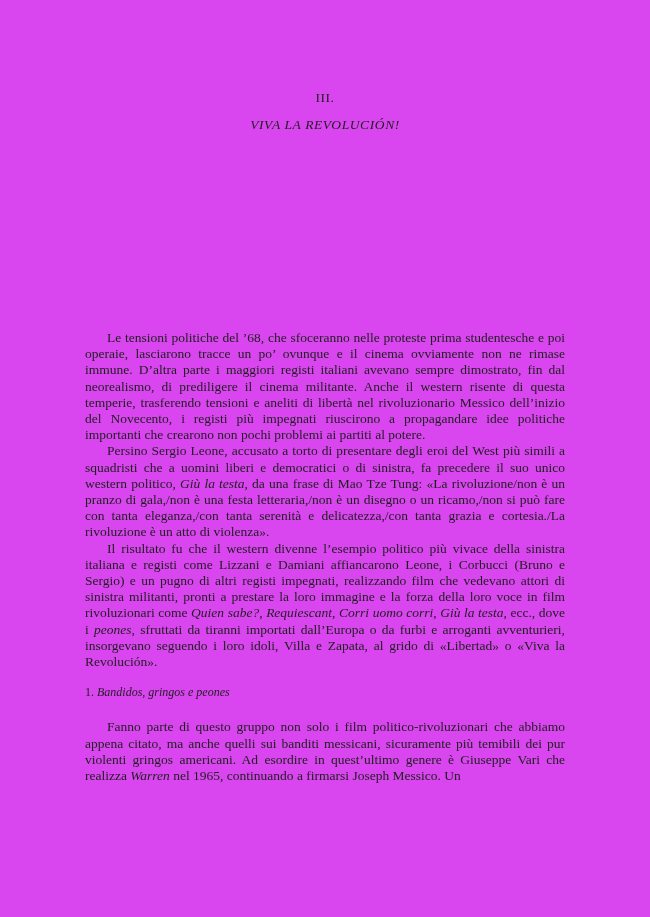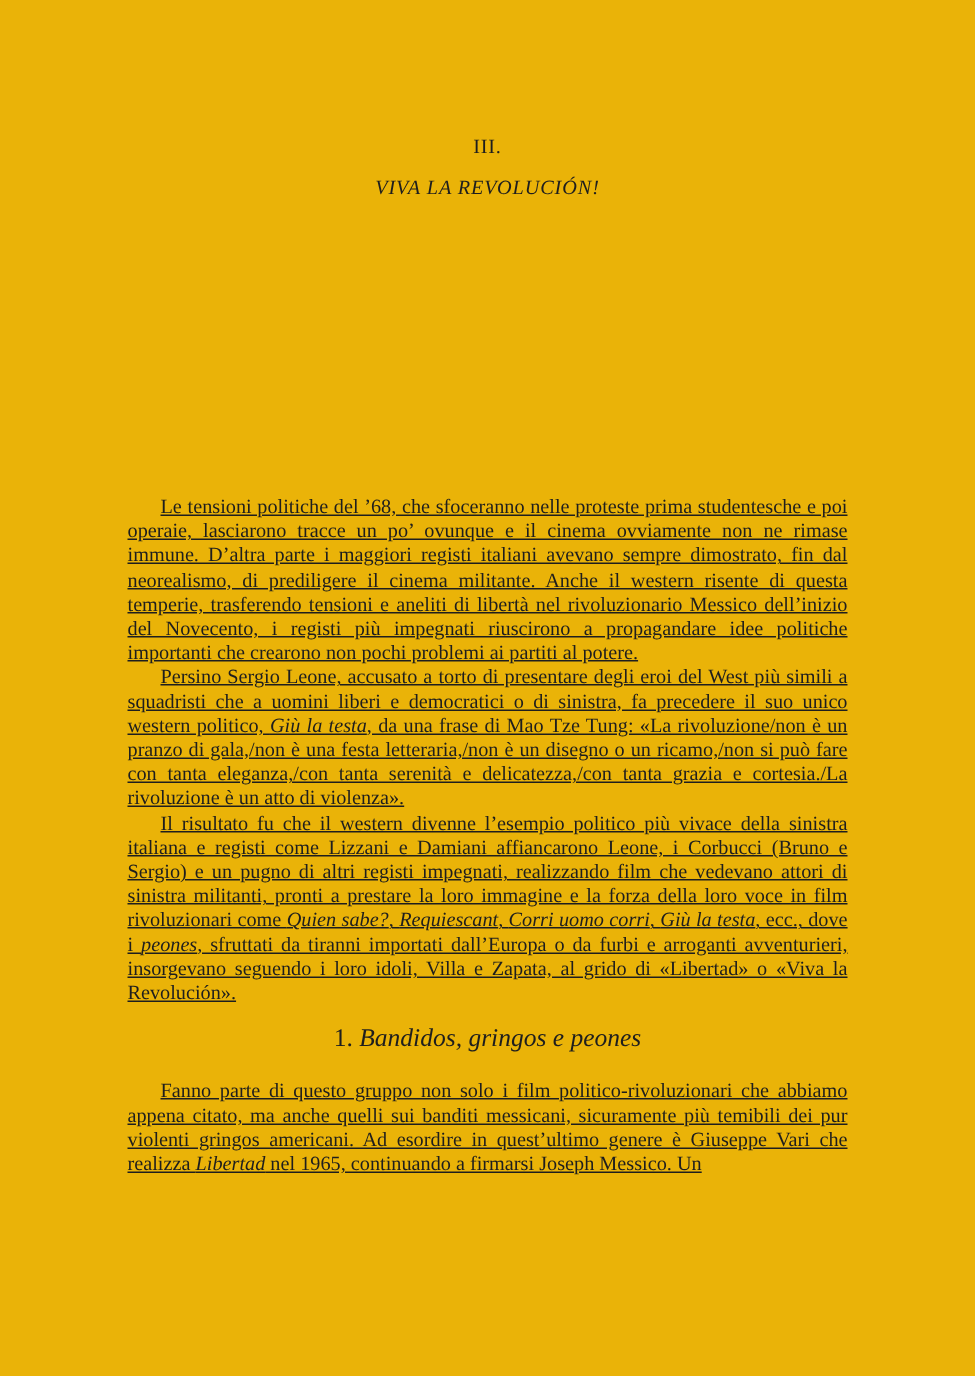--- a/index.html
+++ b/index.html
@@ -4,21 +4,21 @@
 <style>
   html, body {
     margin: 0;
     padding: 0;
     background: #ffffff;
   }
   .book-page {
     position: relative;
     width: 650px;
     height: 917px;
-    background: #eab308;
+    background: #d946ef;
     color: #1e1e1e;
     font-family: "Liberation Serif", "DejaVu Serif", serif;
     overflow: hidden;
     box-sizing: border-box;
   }
   .chapter-head {
     padding-top: 90px;
     text-align: center;
   }
   .chapter-number {
@@ -40,41 +40,40 @@
     width: 480px;
     font-size: 13.5px;
     line-height: 16.2px;
     text-align: justify;
     hyphens: auto;
     -webkit-hyphens: auto;
   }
   .body-text p.para {
     margin: 0;
     text-indent: 22px;
-    text-decoration: underline;
   }
   .body-text .section-heading {
     margin: 14px 0 19px 0;
     text-indent: 0;
-    font-size: 17px;
+    font-size: 12px;
     font-weight: normal;
-    text-align: center;
+    text-align: left;
   }
   .italic {
     font-style: italic;
   }
 </style>
 </head>
 <body>
 
 <div class="book-page">
   <div class="chapter-head">
     <div class="chapter-number">III.</div>
     <div class="chapter-title">VIVA LA REVOLUCIÓN!</div>
   </div>
   <div class="body-text">
       <p class="para"><span>Le tensioni politiche del ’68, che sfoceranno nelle proteste prima studentesche e poi operaie, lasciarono tracce un po’ ovunque e il cinema ovviamente non ne rimase immune. D’altra parte i maggiori registi italiani avevano sempre dimostrato, fin dal neorealismo, di prediligere il cinema militante. Anche il western risente di questa temperie, trasferendo tensioni e aneliti di libertà nel rivoluzionario Messico dell’inizio del Novecento, i registi più impegnati riuscirono a propagandare idee politiche importanti che crearono non pochi problemi ai partiti al potere.</span></p>
       <p class="para"><span>Persino Sergio Leone, accusato a torto di presentare degli eroi del West più simili a squadristi che a uomini liberi e democratici o di sinistra, fa precedere il suo unico western politico, </span><span class="italic">Giù la testa</span><span>, da una frase di Mao Tze Tung: «La rivoluzione/non è un pranzo di gala,/non è una festa letteraria,/non è un disegno o un ricamo,/non si può fare con tanta eleganza,/con tanta serenità e delicatezza,/con tanta grazia e cortesia./La rivoluzione è un atto di violenza».</span></p>
       <p class="para"><span>Il risultato fu che il western divenne l’esempio politico più vivace della sinistra italiana e registi come Lizzani e Damiani affiancarono Leone, i Corbucci (Bruno e Sergio) e un pugno di altri registi impegnati, realizzando film che vedevano attori di sinistra militanti, pronti a prestare la loro immagine e la forza della loro voce in film rivoluzionari come </span><span class="italic">Quien sabe?</span><span>, </span><span class="italic">Requiescant</span><span>, </span><span class="italic">Corri uomo corri</span><span>, </span><span class="italic">Giù la testa</span><span>, ecc., dove i </span><span class="italic">peones</span><span>, sfruttati da tiranni importati dall’Europa o da furbi e arroganti avventurieri, insorgevano seguendo i loro idoli, Villa e Zapata, al grido di «Libertad» o «Viva la Revolución».</span></p>
       <h3 class="section-heading"><span>1. </span><span class="italic">Bandidos, gringos e peones</span></h3>
-      <p class="para"><span>Fanno parte di questo gruppo non solo i film politico-rivoluzionari che abbiamo appena citato, ma anche quelli sui banditi messicani, sicuramente più temibili dei pur violenti gringos americani. Ad esordire in quest’ultimo genere è Giuseppe Vari che realizza </span><span class="italic">Libertad</span><span> nel 1965, continuando a firmarsi Joseph Messico. Un</span></p>
+      <p class="para"><span>Fanno parte di questo gruppo non solo i film politico-rivoluzionari che abbiamo appena citato, ma anche quelli sui banditi messicani, sicuramente più temibili dei pur violenti gringos americani. Ad esordire in quest’ultimo genere è Giuseppe Vari che realizza </span><span class="italic">Warren</span><span> nel 1965, continuando a firmarsi Joseph Messico. Un</span></p>
     </div>
 </div>
 
 </body></html>

